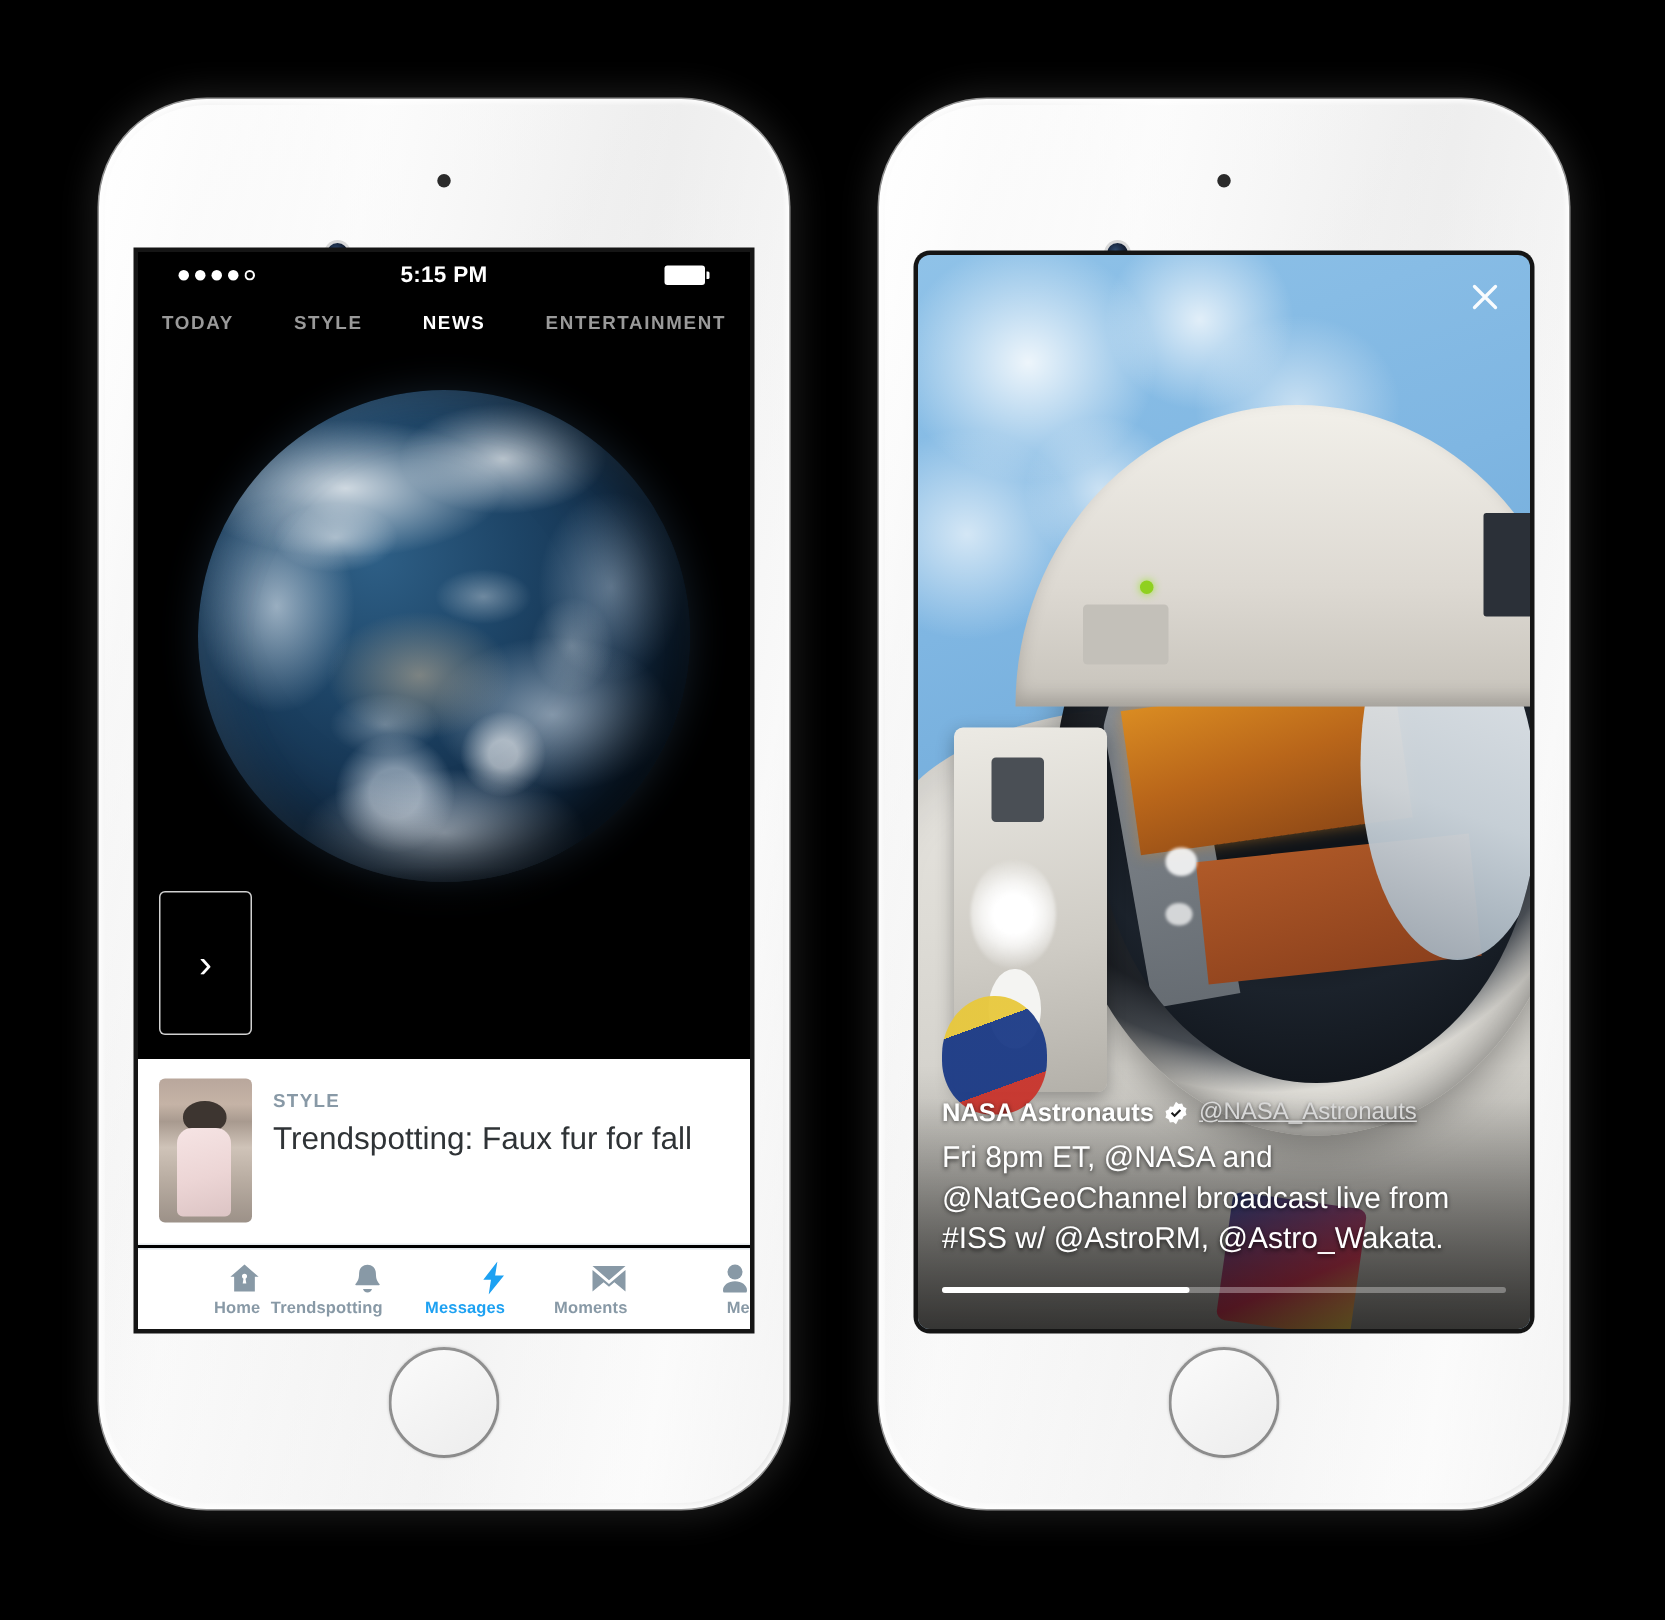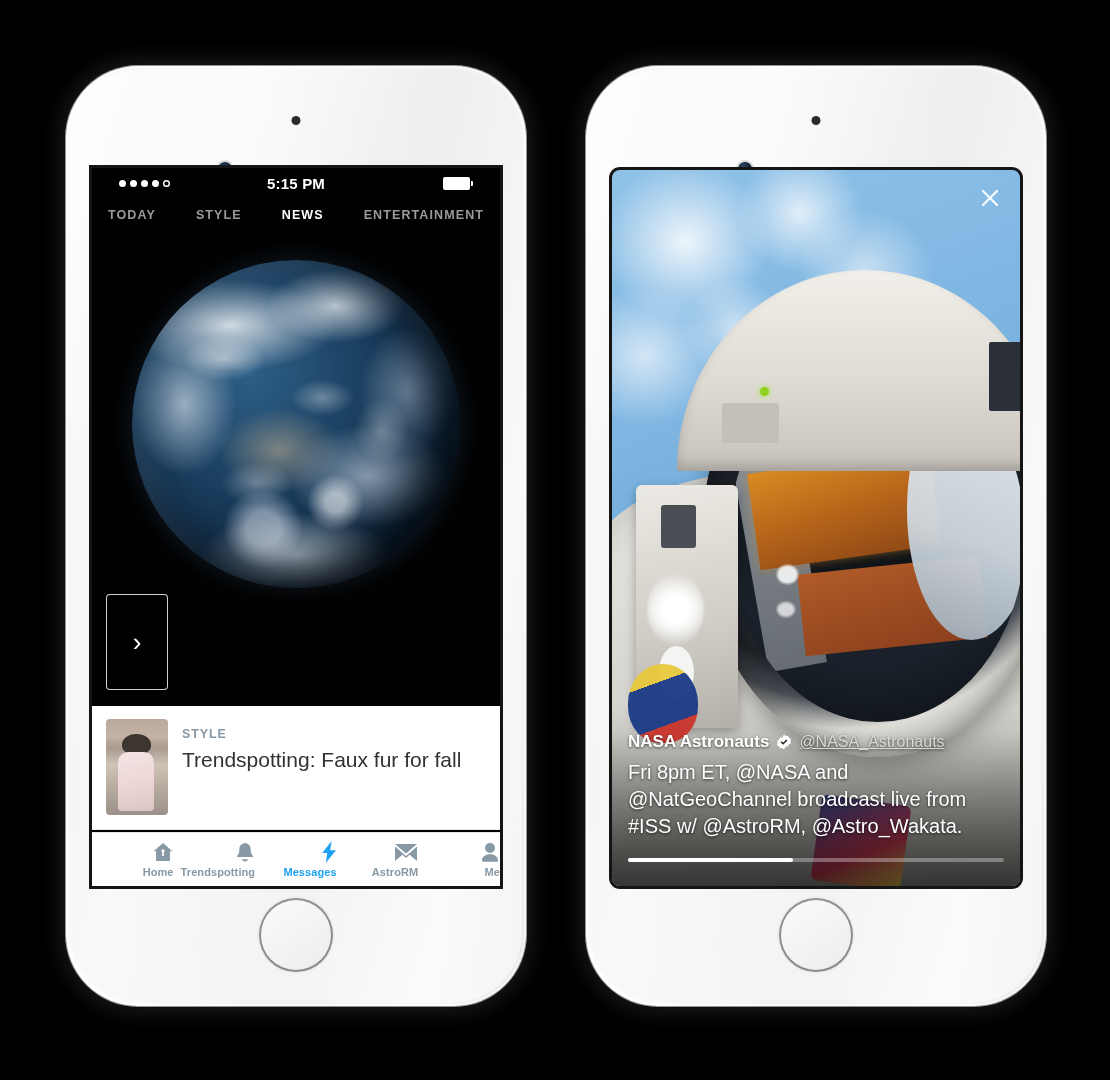--- a/index.html
+++ b/index.html
@@ -477,21 +477,21 @@
           </span>
           <span class="tablabel">Messages</span>
         </div>
 
         <div class="tabitem">
           <span class="glyph">
             <svg width="24" height="19" viewBox="0 0 24 19" fill="currentColor">
               <path d="M1 1h22L12 10.5 1 1zm0 2.6L12 13 23 3.6V18l-7.4-6.2L12 14.9 8.4 11.8 1 18V3.6z"></path>
             </svg>
           </span>
-          <span class="tablabel">AstroRM</span>
+          <span class="tablabel">Moments</span>
         </div>
 
         <div class="tabitem">
           <span class="glyph">
             <svg width="20" height="21" viewBox="0 0 20 21" fill="currentColor">
               <circle cx="10" cy="6" r="5"></circle>
               <path d="M10 12.2c-4.4 0-8 2.6-8 5.9 0 1 .3 1.6.8 1.6h14.4c.5 0 .8-.6.8-1.6 0-3.3-3.6-5.9-8-5.9z"></path>
             </svg>
           </span>
           <span class="tablabel">Me</span>

